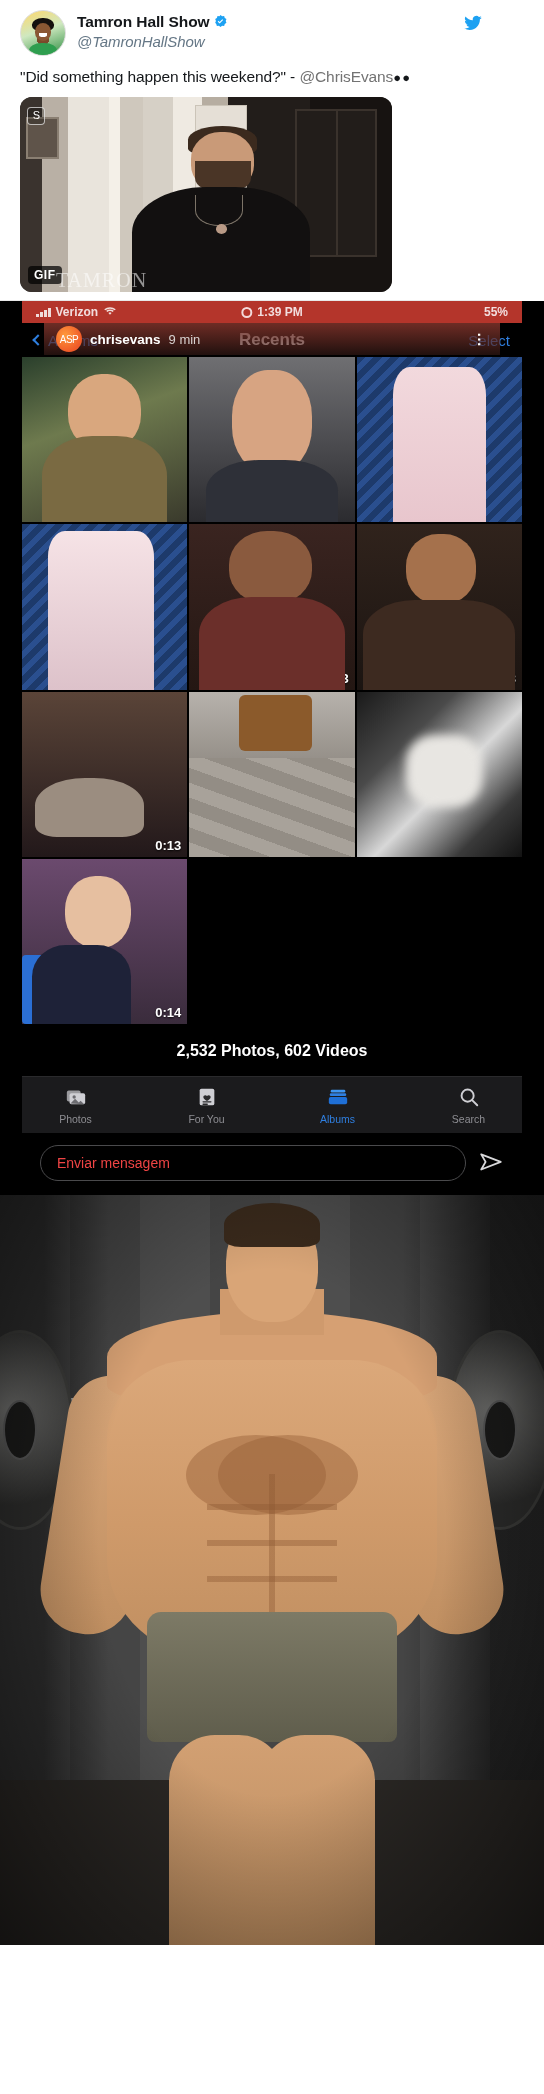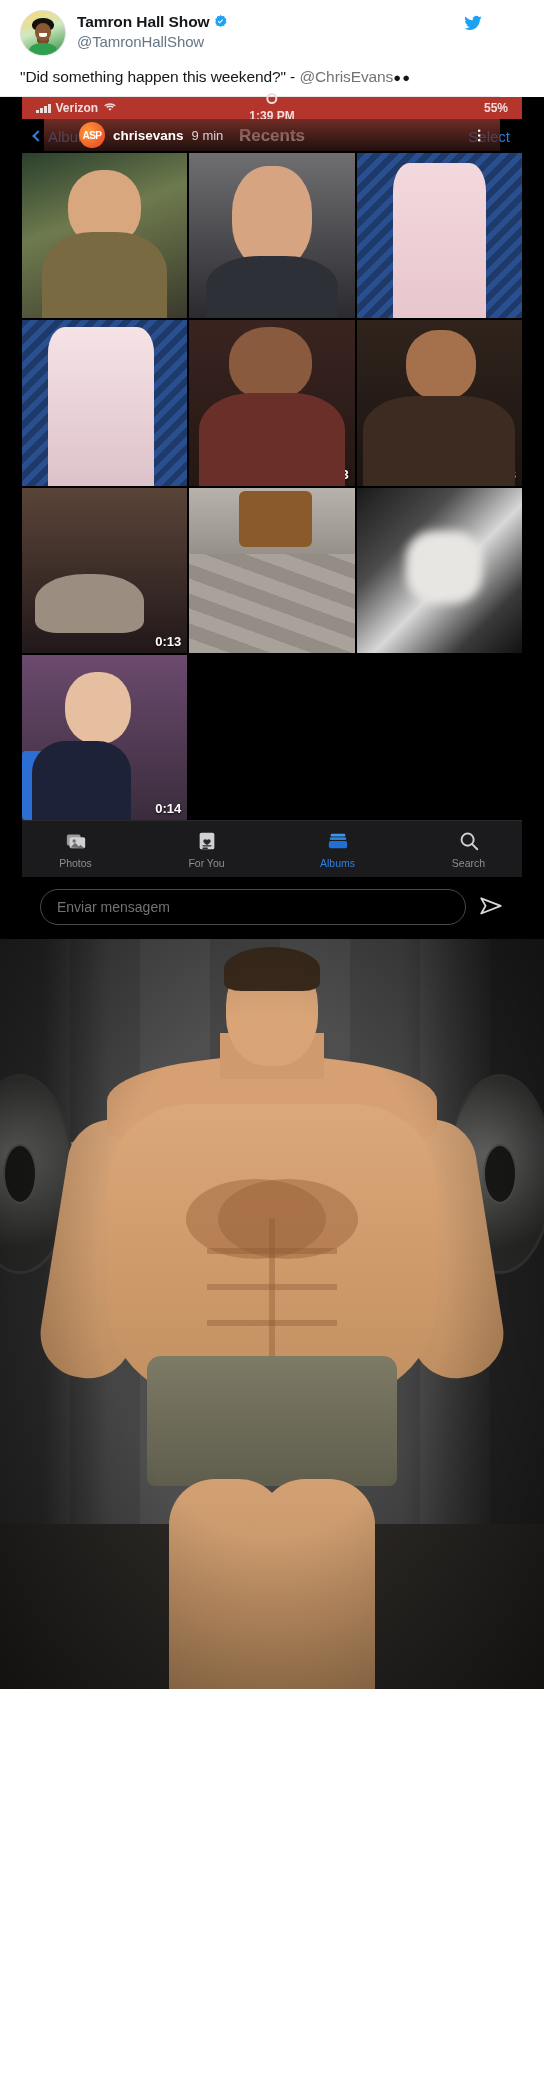--- a/index.html
+++ b/index.html
@@ -49,20 +49,21 @@
   .disp-name {
     font-size: 15.5px; font-weight: bold; color: #14171a;
     line-height: 19px; letter-spacing: -0.1px;
   }
   .verified {
     width: 15px; height: 15px; margin-left: 4px; flex: 0 0 15px;
   }
   .handle {
     font-size: 15px; color: #657786; line-height: 19px; margin-top: 1px;
     letter-spacing: -0.1px;
+    font-style: italic;
   }
   .bird { position: absolute; right: 16px; top: 14px; width: 22px; height: 19px; }
 
   .tweet-text {
     margin-top: 11px;
     font-size: 15.5px;
     color: #14171a;
     line-height: 20px;
     letter-spacing: -0.1px;
     white-space: nowrap;
@@ -178,37 +179,37 @@
   }
   .sb-left { display: flex; align-items: center; gap: 5px; }
   .sig-bars { display: flex; align-items: flex-end; gap: 1.5px; height: 9px; }
   .sig-bars i { width: 2.5px; background: #f0dcda; display: block; }
   .sig-bars i:nth-child(1){height:3px}
   .sig-bars i:nth-child(2){height:5px}
   .sig-bars i:nth-child(3){height:7px}
   .sig-bars i:nth-child(4){height:9px}
   .sb-carrier { font-size: 12px; }
   .sb-center { position: absolute; left: 50%; transform: translateX(-50%);
-               display: flex; align-items: center; gap: 5px; flex-direction: column; }
+               display: flex; align-items: center; gap: 5px; }
   .rec-dot { width: 11px; height: 11px; border: 2px solid #f3dada; border-radius: 50%; }
   .sb-right { margin-left: auto; font-size: 12px; }
 
   .dm-overlay {
     position: absolute; left: 22px; right: 22px; top: 22px;
     height: 32px; display: flex; align-items: center;
     padding: 0 12px; gap: 8px;
     background: linear-gradient(180deg, rgba(120,48,40,.92), rgba(60,30,26,.55));
     z-index: 5;
   }
   .dm-avatar {
     width: 26px; height: 26px; border-radius: 50%;
     background: radial-gradient(circle at 35% 35%, #ff9a3c, #f05a28 70%);
     display: flex; align-items: center; justify-content: center;
-    font-size: 10px; font-weight: bold; color: #fff;
-    font-family: "Liberation Sans", sans-serif; letter-spacing: -.5px; margin-left: 23px;
+    font-size: 10px; font-weight: normal; color: #fff;
+    font-family: "Liberation Sans", sans-serif; letter-spacing: -.5px;
   }
   .dm-user { font-size: 13.5px; font-weight: bold; color: #fff; }
   .dm-time { font-size: 13px; color: #d8d2d0; }
   .dm-dots {
     margin-left: auto; color: #fff; font-size: 15px; line-height: 10px;
     letter-spacing: 0; writing-mode: vertical-rl; font-weight: bold;
   }
 
   .navbar {
     height: 34px; display: flex; align-items: center;
@@ -300,21 +301,21 @@
   }
   .tab { flex: 1; display: flex; flex-direction: column; align-items: center; gap: 5px; }
   .tab svg { display: block; }
   .tab-label { font-size: 10.5px; color: #8e8e93; }
   .tab.active .tab-label { color: #2f7fe0; }
 
   .msgbar { display: flex; align-items: center; gap: 12px; padding: 12px 18px 14px 18px; background: #000; }
   .msg-input {
     flex: 1; height: 36px; border: 1.5px solid #4a4a4c; border-radius: 19px;
     display: flex; align-items: center; padding: 0 16px;
-    font-size: 14px; color: #737373; background: transparent;
+    font-size: 14px; color: #ef4444; background: transparent;
   }
   .send-icon { width: 26px; height: 26px; flex: 0 0 26px; }
 
   
   .gym-photo {
     width: 544px; height: 750px; position: relative; overflow: hidden;
     background: linear-gradient(180deg,#4a4a4a 0%,#2b2b2b 40%,#1b1b1b 100%);
   }
   .gym-wall {
     position:absolute; inset:0;
@@ -430,20 +431,39 @@
         </span>
       </div>
       <div class="handle">@TamronHallShow</div>
     </div>
   </div>
 
   <div class="tweet-text">
     <span>"Did something happen this weekend?" - </span><span class="mention">@ChrisEvans</span><span class="eyes">●●</span>
   </div>
 
+  <div class="media-wrap">
+    <div class="scene">
+      <div class="door-frame"></div>
+      <div class="back-door"></div>
+      <div class="cabinet">
+          <div class="cab-split"></div>
+        </div>
+      <div class="shelf-art"></div>
+      <div class="person-hair"></div>
+      <div class="person-head"></div>
+      <div class="person-beard"></div>
+      <div class="person-body"></div>
+      <div class="necklace"></div>
+      <div class="pendant"></div>
+    </div>
+    <div class="ctr-shot"></div>
+    <div class="gif-badge">GIF</div>
+    <div class="watermark">TAMRON</div>
+  </div>
 </div>
 
 <div class="photos-app">
   <div class="photos-inner">
 
     <div class="statusbar">
       <div class="sb-left">
         <span class="sig-bars">
             <i></i>
             <i></i>
@@ -511,20 +531,21 @@
         </div>
       <div class="cell c10">
           <span class="c10-b"></span>
           <span class="dur">0:14</span>
         </div>
       <div class="cell c12">
           <span class="dur"></span>
         </div>
     </div>
 
+    <div class="count-row">2,532 Photos, 602 Videos</div>
 
     <div class="tabbar">
       <div class="tab">
         <span>
           <svg viewBox="0 0 24 24" width="22" height="22">
               <rect x="2" y="5" width="15" height="12" rx="2" fill="#9a9a9e"></rect>
               <rect x="5" y="8" width="17" height="12" rx="2" fill="#cfcfd4"></rect>
               <circle cx="10" cy="12" r="1.8" fill="#6b6b70"></circle>
               <path d="M6 19l5-5 4 4 2-2 4 4z" fill="#6b6b70"></path>
             </svg>

